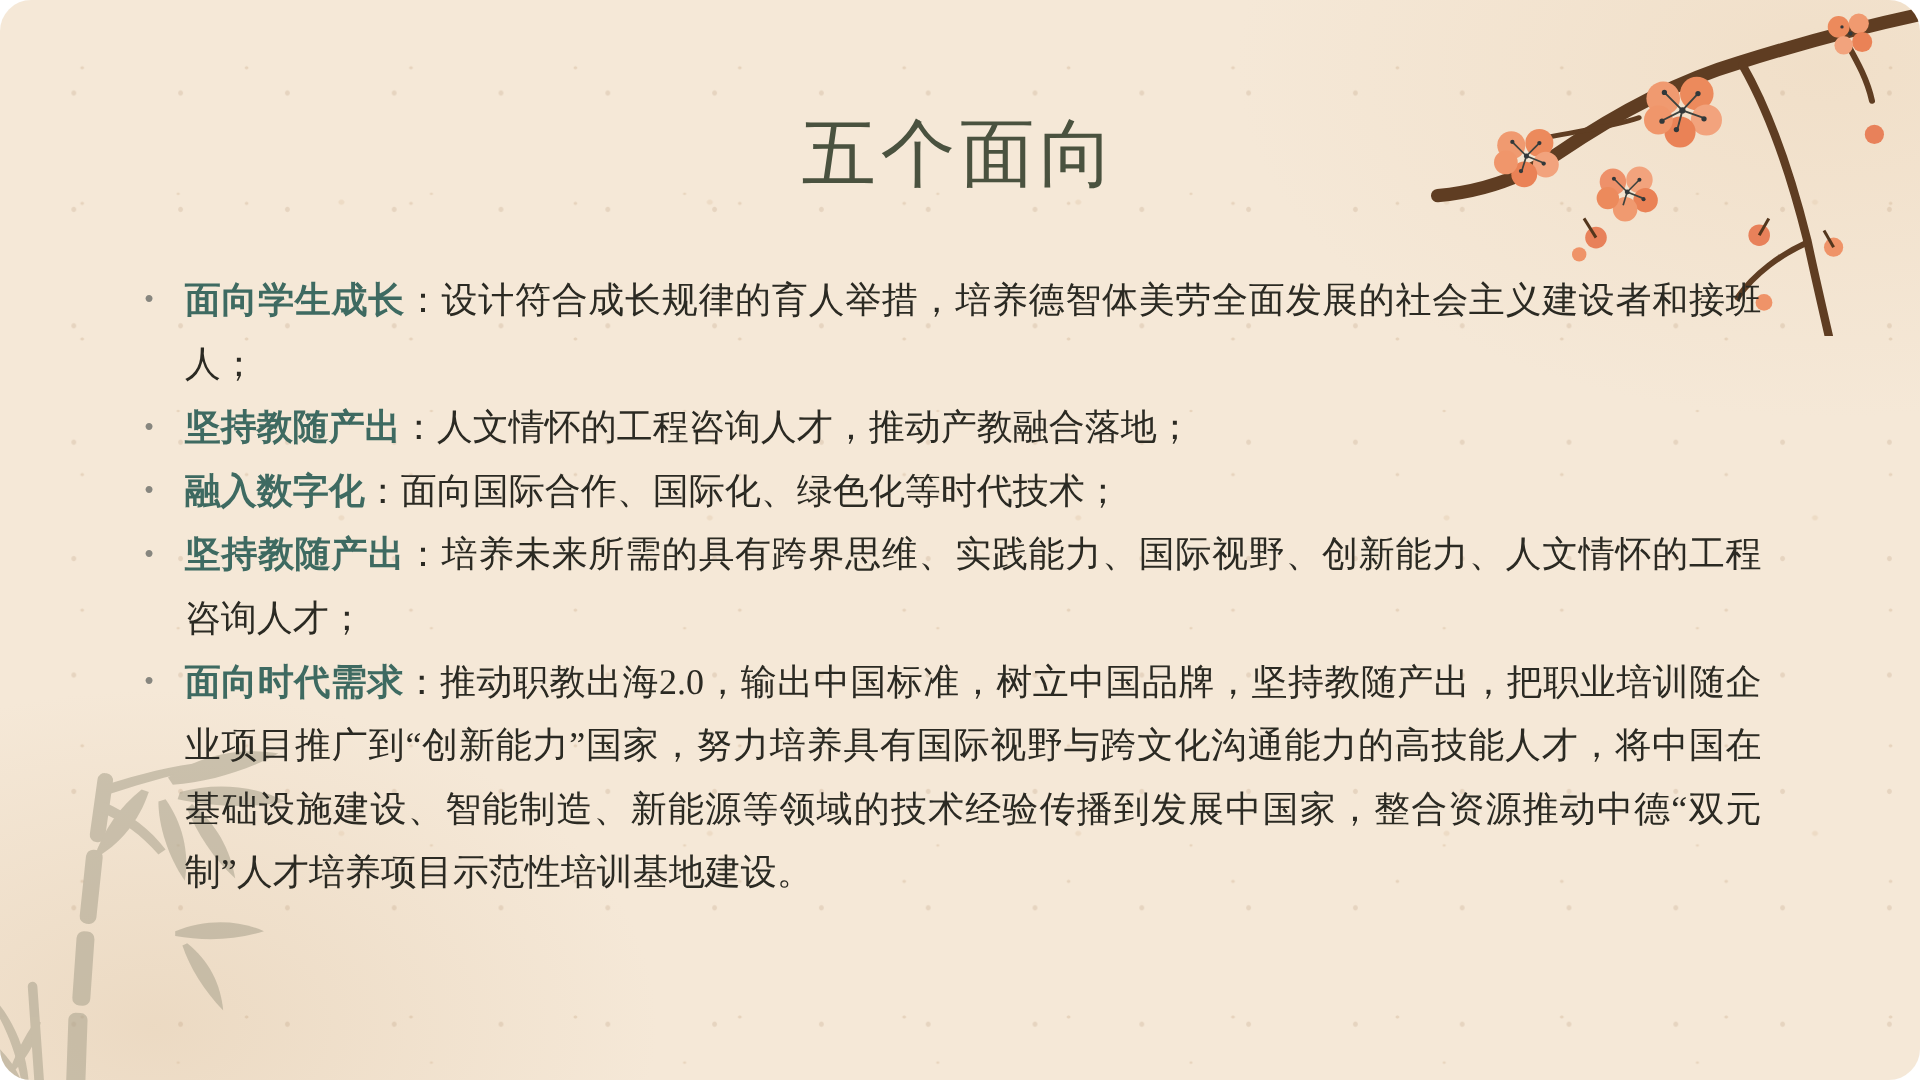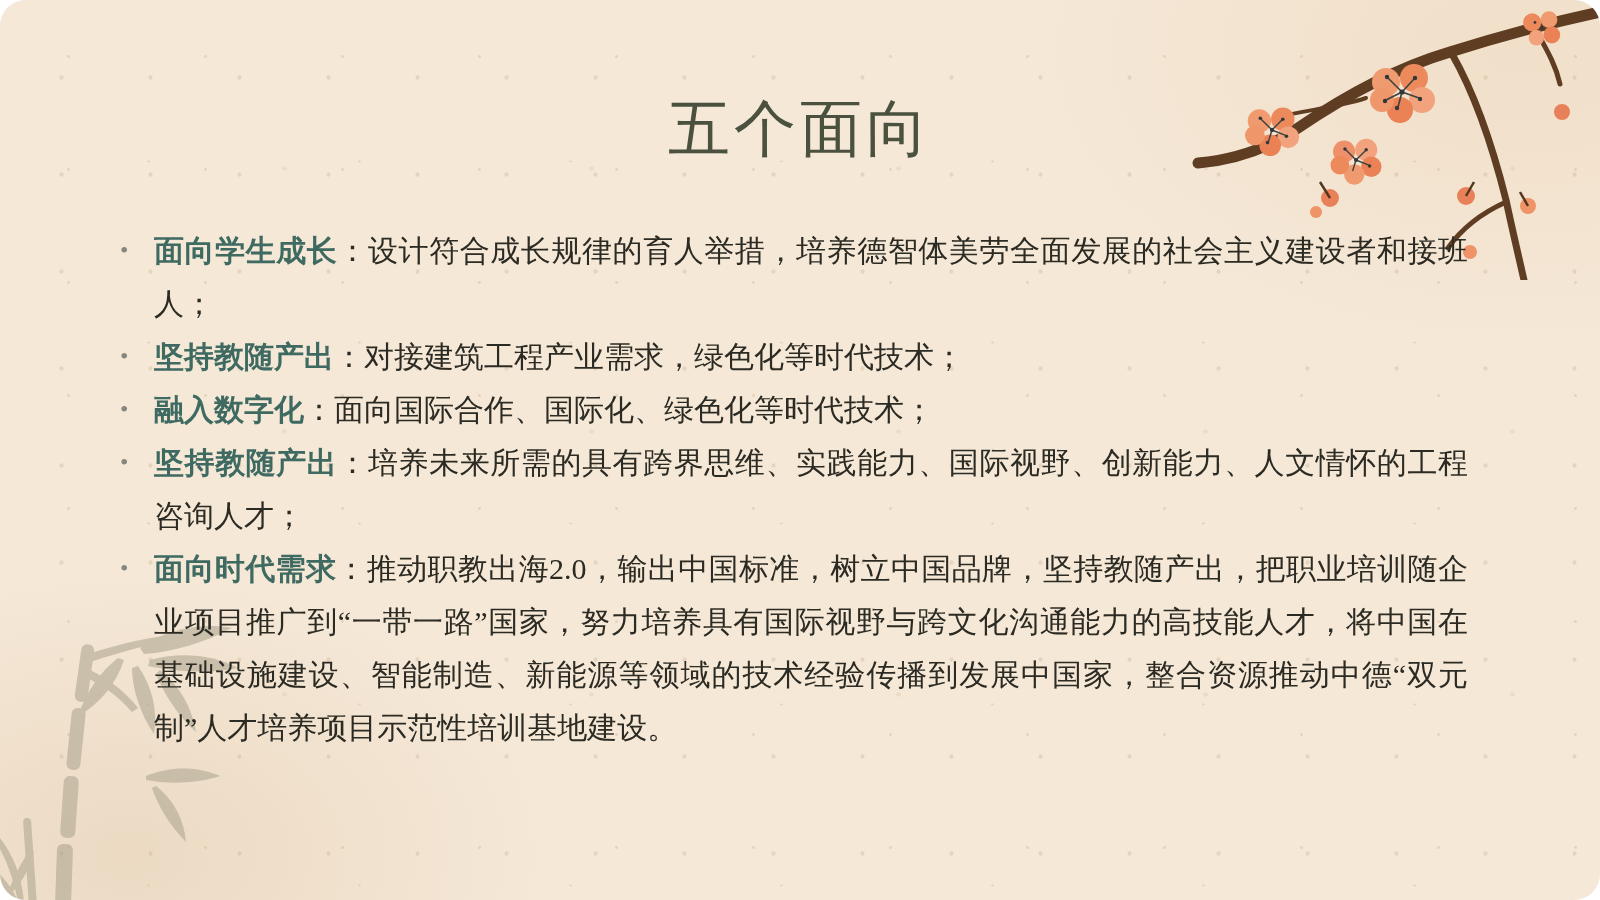--- a/index.html
+++ b/index.html
@@ -181,32 +181,32 @@
 
   <div class="content">
 
     <div class="bullet-item">
       <span class="bullet-dot">•</span>
       <div class="bullet-text"><span class="bullet-label">面向学生成长</span><span class="bullet-body">：设计符合成长规律的育人举措，培养德智体美劳全面发展的社会主义建设者和接班人；</span></div>
     </div>
 
     <div class="bullet-item">
       <span class="bullet-dot">•</span>
-      <div class="bullet-text"><span class="bullet-label">坚持教随产出</span><span class="bullet-body">：对接建筑工程产业需求，绿色化等时代技术；</span></div>
+      <div class="bullet-text"><span class="bullet-label">坚持教随产出</span><span class="bullet-body">：人文情怀的工程咨询人才，推动产教融合落地；</span></div>
     </div>
 
     <div class="bullet-item">
       <span class="bullet-dot">•</span>
       <div class="bullet-text"><span class="bullet-label">融入数字化</span><span class="bullet-body">：面向国际合作、国际化、绿色化等时代技术；</span></div>
     </div>
 
     <div class="bullet-item">
       <span class="bullet-dot">•</span>
       <div class="bullet-text"><span class="bullet-label">坚持教随产出</span><span class="bullet-body">：培养未来所需的具有跨界思维、实践能力、国际视野、创新能力、人文情怀的工程咨询人才；</span></div>
     </div>
 
     <div class="bullet-item">
       <span class="bullet-dot">•</span>
-      <div class="bullet-text"><span class="bullet-label">面向时代需求</span><span class="bullet-body">：推动职教出海2.0，输出中国标准，树立中国品牌，坚持教随产出，把职业培训随企业项目推广到“一带一路”国家，努力培养具有国际视野与跨文化沟通能力的高技能人才，将中国在基础设施建设、智能制造、新能源等领域的技术经验传播到发展中国家，整合资源推动中德“双元制”人才培养项目示范性培训基地建设。</span></div>
+      <div class="bullet-text"><span class="bullet-label">面向时代需求</span><span class="bullet-body">：推动职教出海2.0，输出中国标准，树立中国品牌，坚持教随产出，把职业培训随企业项目推广到“创新能力”国家，努力培养具有国际视野与跨文化沟通能力的高技能人才，将中国在基础设施建设、智能制造、新能源等领域的技术经验传播到发展中国家，整合资源推动中德“双元制”人才培养项目示范性培训基地建设。</span></div>
     </div>
 
   </div>
 </div>
 
 </body></html>

